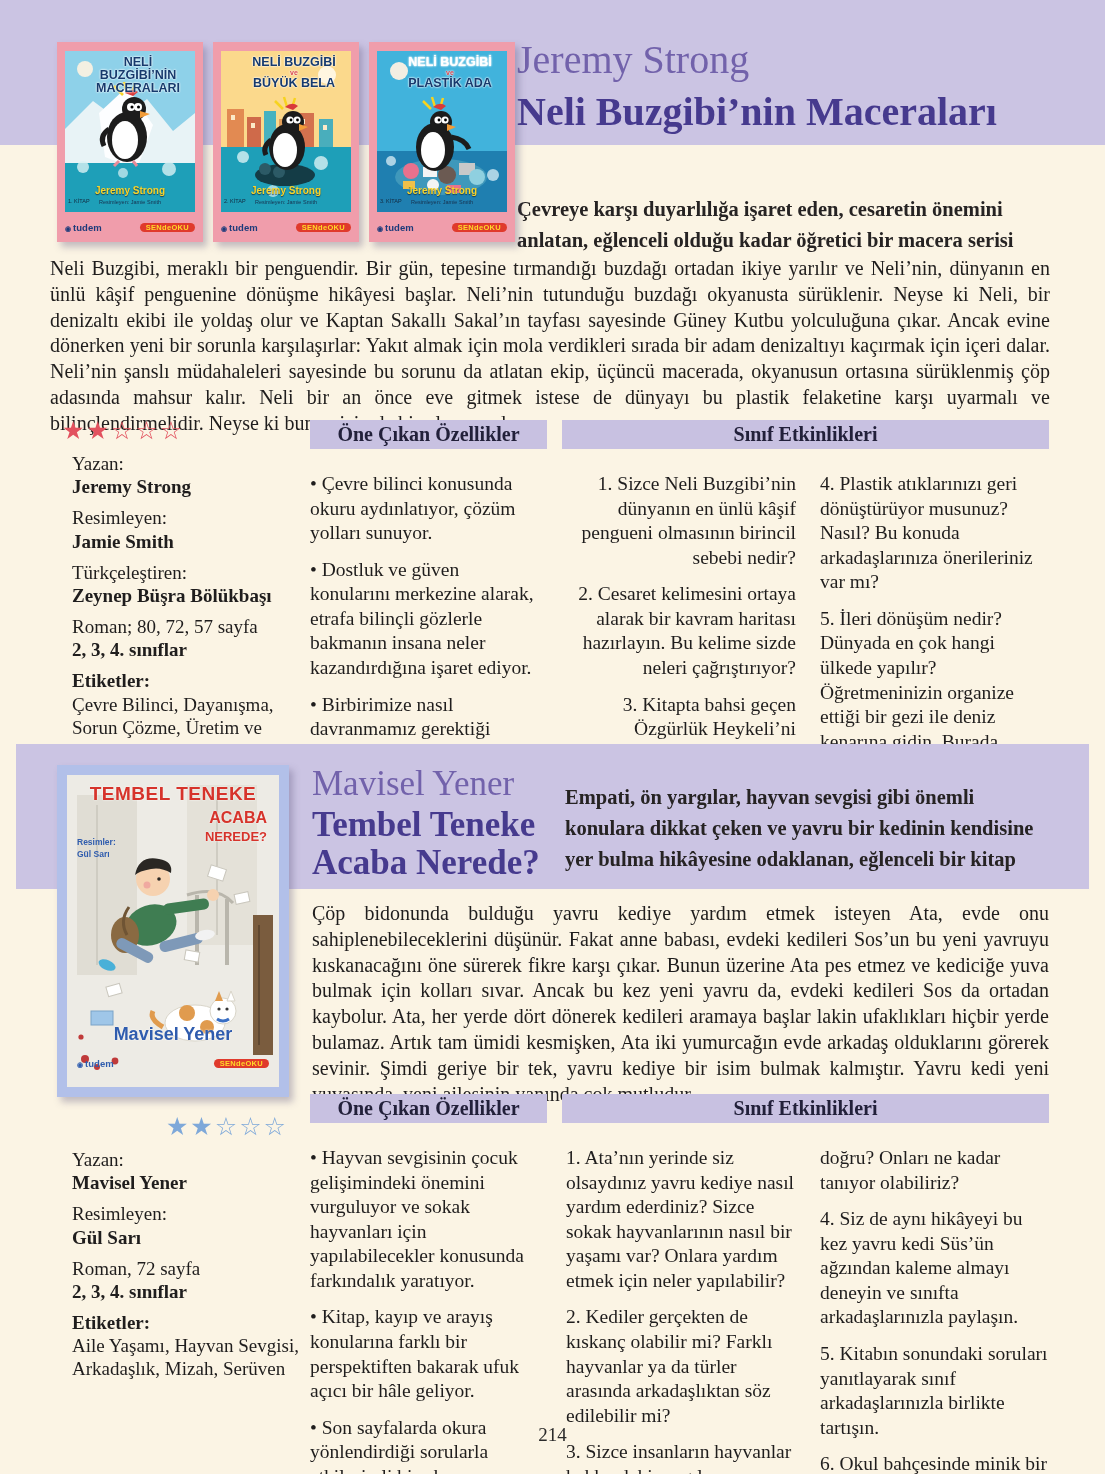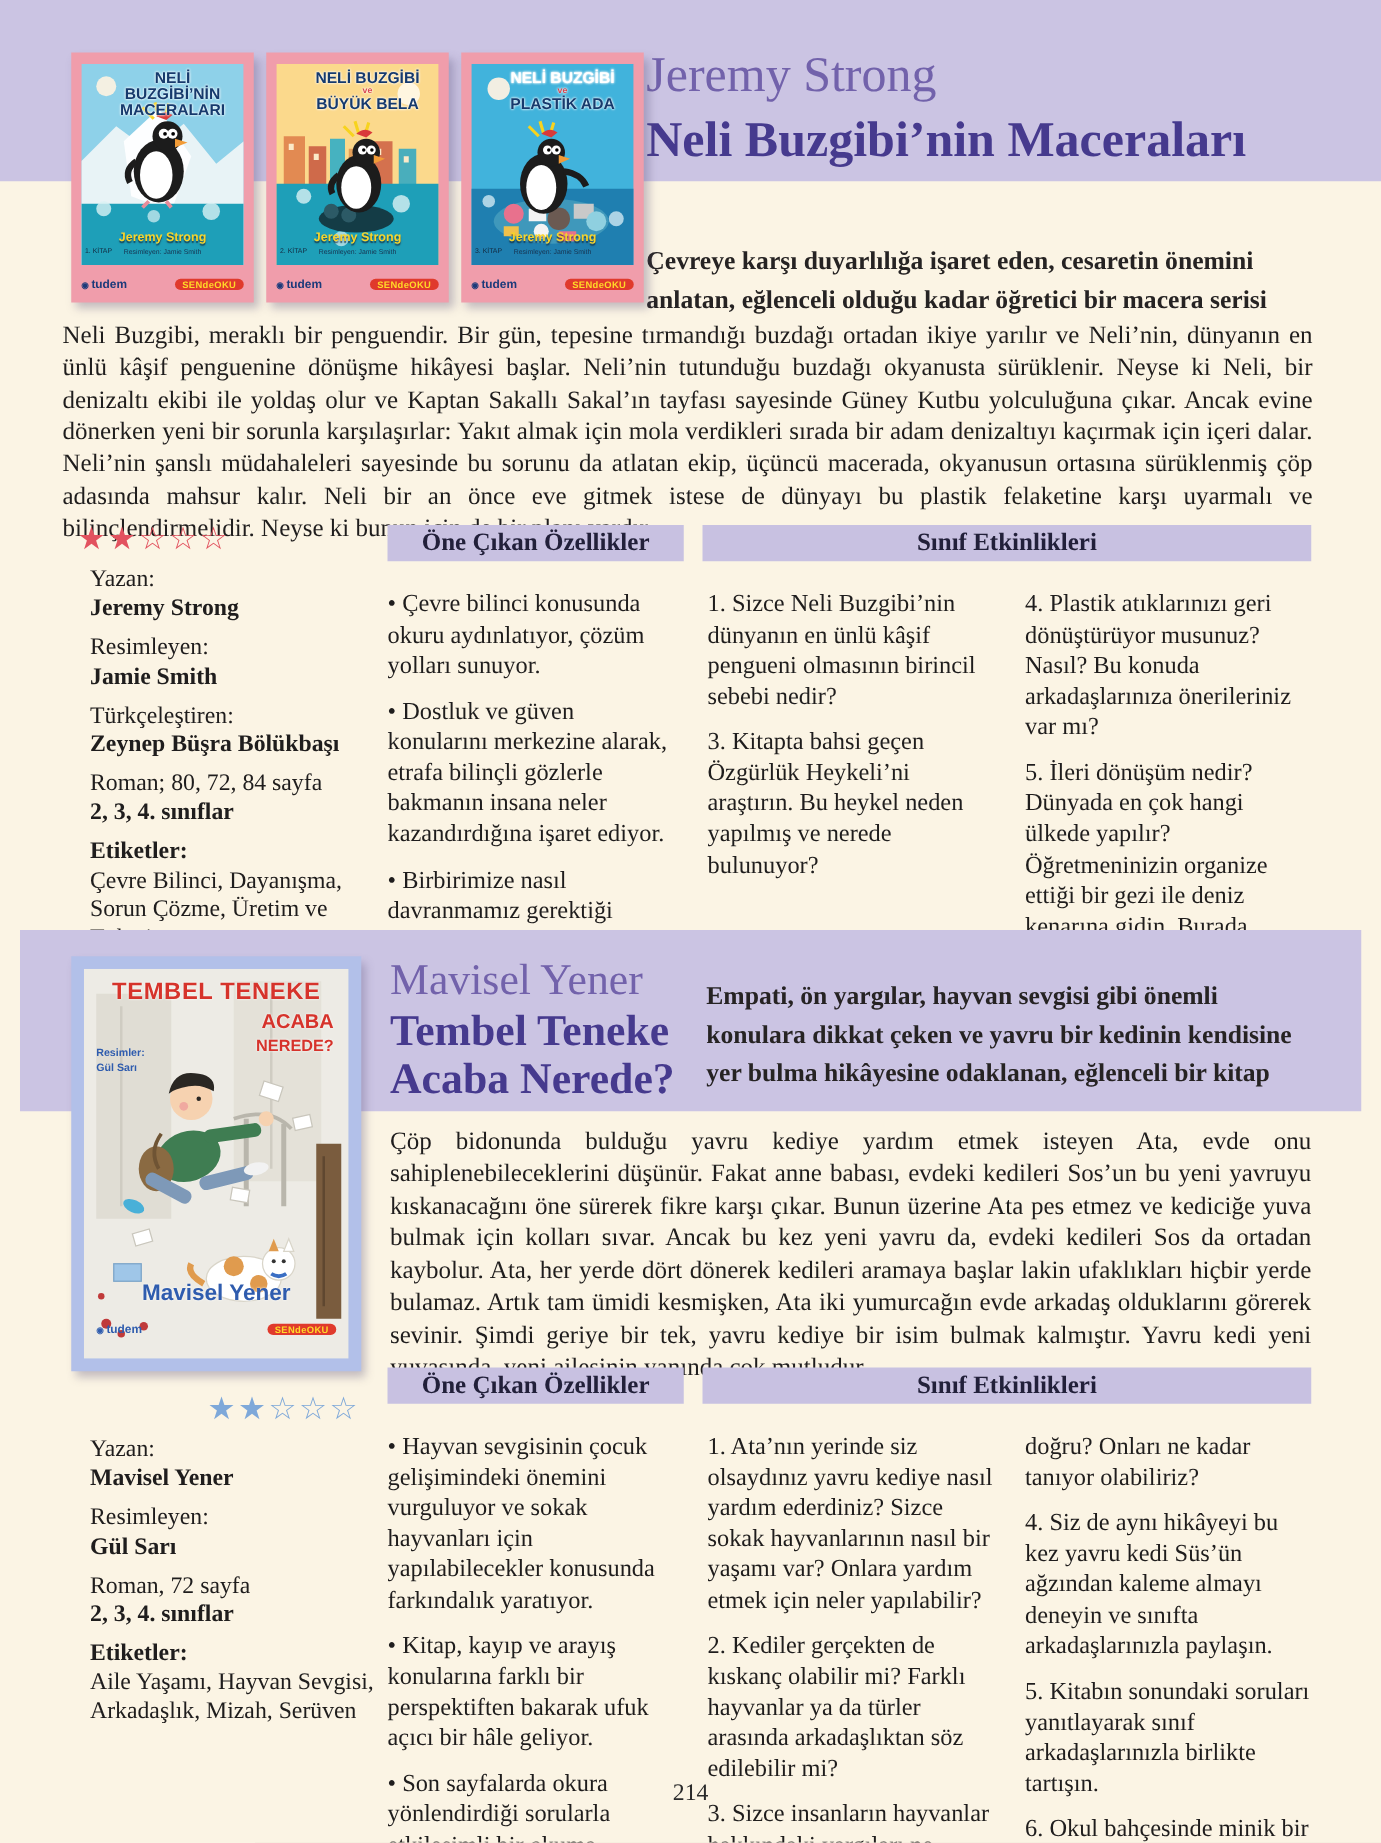--- a/index.html
+++ b/index.html
@@ -54,21 +54,21 @@
   }
   #s1-feat-h{left:310px; top:420px; width:237px;}
   #s1-act-h{left:562px; top:420px; width:487px;}
   #s2-feat-h{left:310px; top:1094px; width:237px;}
   #s2-act-h{left:562px; top:1094px; width:487px;}
 
   .textcol{position:absolute; font-size:19.5px; line-height:1.26;}
   .textcol p{margin:12px 0 11px 0;}
   .bullets p::before{content:"• ";}
   #s1-feat{left:310px; top:460px; width:232px;}
-  #s1-act1{left:566px; top:460px; width:230px;}
+  #s1-act1{left:566px; top:460px; width:230px;text-align:right;}
   #s1-act2{left:820px; top:460px; width:229px;}
   #s2-feat{left:310px; top:1134px; width:232px;}
   #s2-act1{left:566px; top:1134px; width:230px;}
   #s2-act2{left:820px; top:1134px; width:229px;}
 
   #page-num{position:absolute; left:0; right:0; top:1424px; text-align:center; font-size:19px; color:#2a2a2a;}
 
   
   .cover{position:absolute; box-shadow:4px 5px 7px rgba(90,80,120,.35);}
   .cover-sm{width:146px; height:200px; background:#f09dab;}
@@ -294,39 +294,40 @@
     </div>
     <div class="grp">
       <span class="lbl">Resimleyen:</span>
       <span class="val">Jamie Smith</span>
     </div>
     <div class="grp">
       <span class="lbl">Türkçeleştiren:</span>
       <span class="val">Zeynep Büşra Bölükbaşı</span>
     </div>
     <div class="grp">
-      <span class="plain">Roman; 80, 72, 84 sayfa</span>
+      <span class="plain">Roman; 80, 72, 57 sayfa</span>
       <span class="boldline">2, 3, 4. sınıflar</span>
     </div>
     <div class="grp">
       <span class="boldline">Etiketler:</span>
       <span class="plain">Çevre Bilinci, Dayanışma, Sorun Çözme, Üretim ve Tüketim</span>
     </div>
   </div>
 
   <div id="s1-feat-h" class="col-header">Öne Çıkan Özellikler</div>
   <div id="s1-feat" class="textcol bullets">
     <p>Çevre bilinci konusunda okuru aydınlatıyor, çözüm yolları sunuyor.</p>
     <p>Dostluk ve güven konularını merkezine alarak, etrafa bilinçli gözlerle bakmanın insana neler kazandırdığına işaret ediyor.</p>
     <p>Birbirimize nasıl davranmamız gerektiği konusuna odaklanıyor.</p>
   </div>
 
   <div id="s1-act-h" class="col-header">Sınıf Etkinlikleri</div>
   <div id="s1-act1" class="textcol">
     <p>1. Sizce Neli Buzgibi’nin dünyanın en ünlü kâşif pengueni olmasının birincil sebebi nedir?</p>
+    <p>2. Cesaret kelimesini ortaya alarak bir kavram haritası hazırlayın. Bu kelime sizde neleri çağrıştırıyor?</p>
     <p>3. Kitapta bahsi geçen Özgürlük Heykeli’ni araştırın. Bu heykel neden yapılmış ve nerede bulunuyor?</p>
   </div>
   <div id="s1-act2" class="textcol">
     <p>4. Plastik atıklarınızı geri dönüştürüyor musunuz? Nasıl? Bu konuda arkadaşlarınıza önerileriniz var mı?</p>
     <p>5. İleri dönüşüm nedir? Dünyada en çok hangi ülkede yapılır? Öğretmeninizin organize ettiği bir gezi ile deniz kenarına gidin. Burada önünüze çıkan çöpleri toplayın. Günün sonunda, herkes en çok ne çöpüne denk geldiğini anlatsın.</p>
   </div>
 
   <div id="band2" class="band"></div>
 
   <div id="s2-author" class="sec-author">Mavisel Yener</div>

